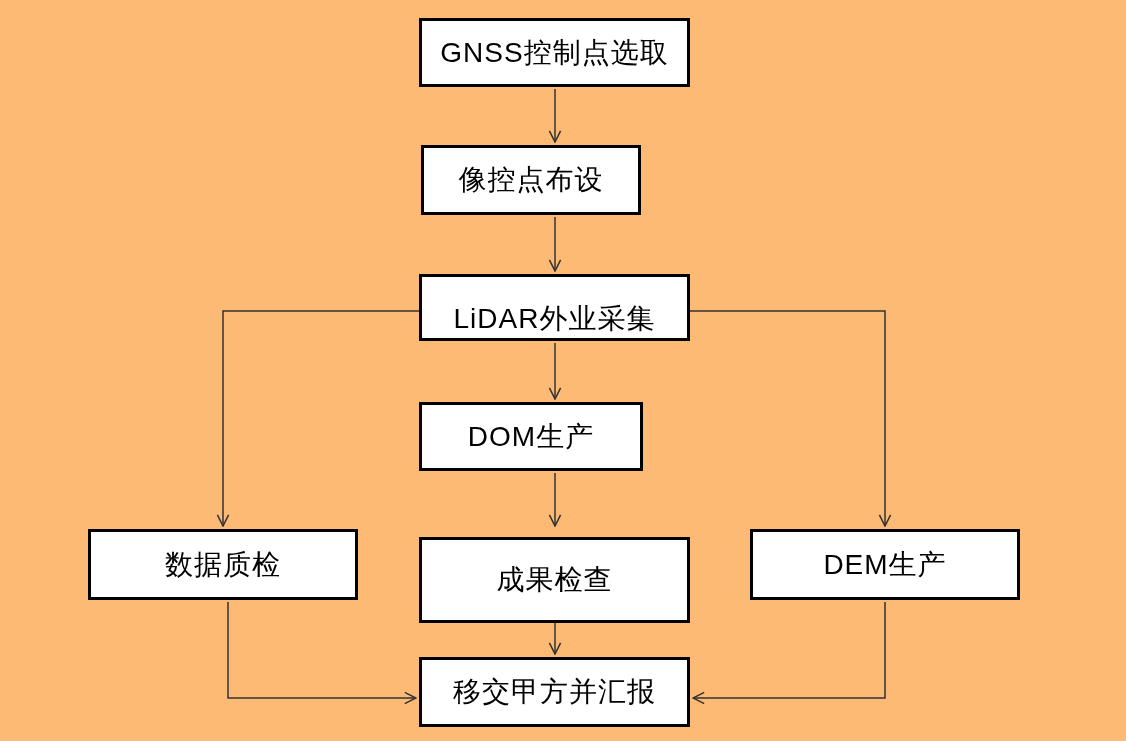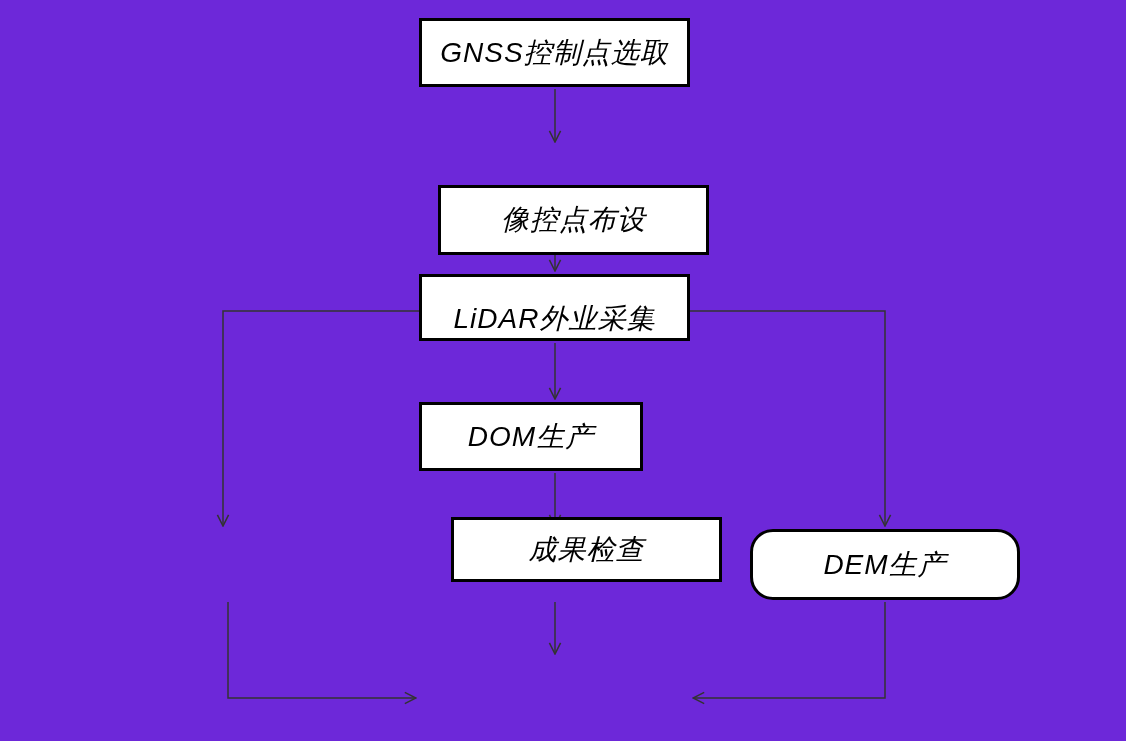--- a/index.html
+++ b/index.html
@@ -4,24 +4,23 @@
 <style>
   html, body {
     margin: 0;
     padding: 0;
     background: #ffffff;
   }
   .canvas {
     position: relative;
     width: 1126px;
     height: 741px;
-    background: #6d28d9;
+    background: #fdba74;
     font-family: "Liberation Sans", "DejaVu Sans", sans-serif;
     overflow: hidden;
-    font-style: italic;
   }
   .edges {
     position: absolute;
     left: 0;
     top: 0;
     width: 1126px;
     height: 741px;
   }
   .node {
     position: absolute;
@@ -31,26 +30,26 @@
     display: flex;
     align-items: center;
     justify-content: center;
     font-size: 28px;
     color: #000000;
     letter-spacing: 1px;
     white-space: nowrap;
   }
   
   .n-gnss      { left: 419px; top: 18px;  width: 271px; height: 69px; }
-  .n-xiangkong { left: 438px; top: 145px; width: 271px; height: 70px; margin-top: 40px; }
+  .n-xiangkong { left: 421px; top: 145px; width: 220px; height: 70px; }
   .n-lidar     { left: 419px; top: 274px; width: 271px; height: 67px; align-items: flex-end; }
   .n-dom       { left: 419px; top: 402px; width: 224px; height: 69px; }
   .n-shuju     { left: 88px;  top: 529px; width: 270px; height: 71px; }
-  .n-chengguo  { left: 419px; top: 517px; width: 271px; height: 65px; margin-left: 32px; }
-  .n-dem       { left: 750px; top: 529px; width: 270px; height: 71px; border-radius: 23px; }
+  .n-chengguo  { left: 419px; top: 537px; width: 271px; height: 86px; }
+  .n-dem       { left: 750px; top: 529px; width: 270px; height: 71px; }
   .n-yijiao    { left: 419px; top: 657px; width: 271px; height: 70px; }
 </style>
 </head>
 <body>
 
 <div class="canvas">
 
   <svg class="edges" viewBox="0 0 1126 741" xmlns="http://www.w3.org/2000/svg">
     <defs>
       <marker id="ah" viewBox="0 0 10 10" refX="9" refY="5" markerUnits="userSpaceOnUse" markerWidth="14" markerHeight="14" orient="auto-start-reverse">
@@ -79,23 +78,29 @@
   </div>
 
   <div class="node n-lidar">
     <span>LiDAR外业采集</span>
   </div>
 
   <div class="node n-dom">
     <span>DOM生产</span>
   </div>
 
+  <div class="node n-shuju">
+    <span>数据质检</span>
+  </div>
 
   <div class="node n-chengguo">
     <span>成果检查</span>
   </div>
 
   <div class="node n-dem">
     <span>DEM生产</span>
   </div>
 
+  <div class="node n-yijiao">
+    <span>移交甲方并汇报</span>
+  </div>
 
 </div>
 
 </body></html>

